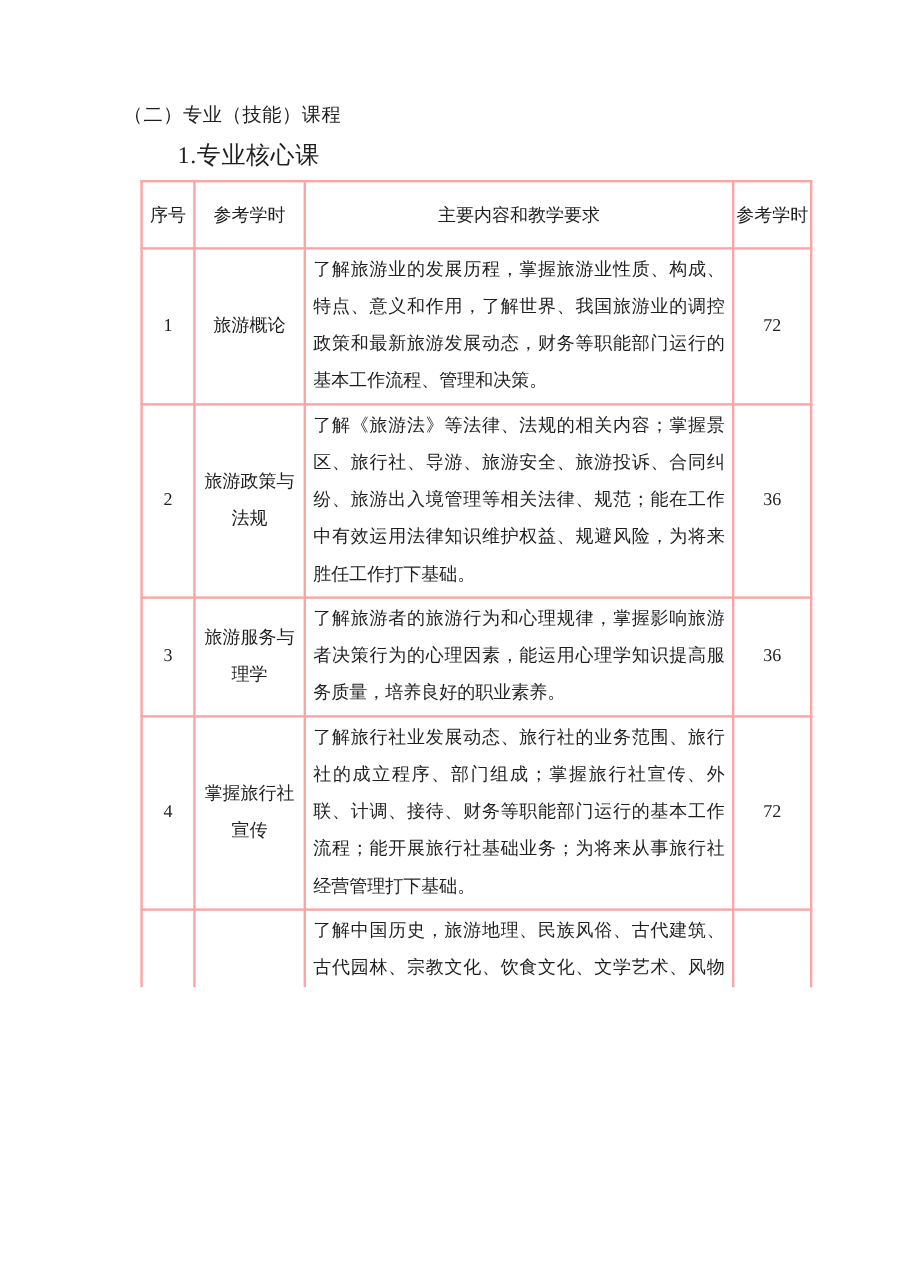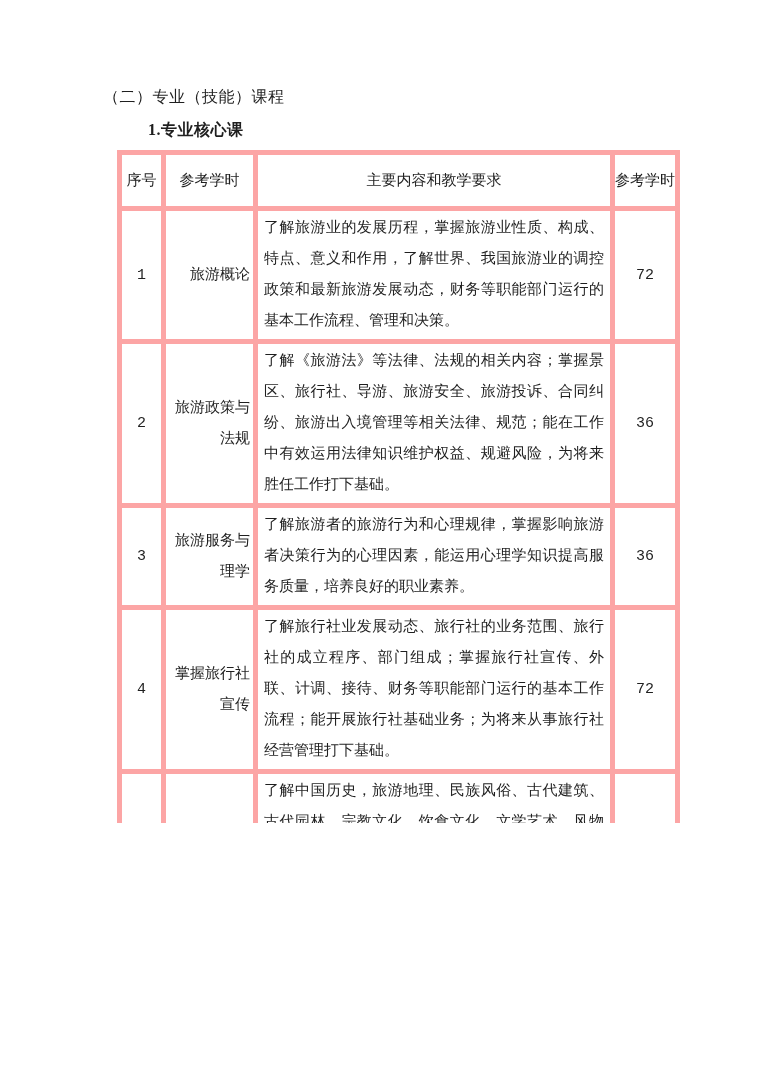--- a/index.html
+++ b/index.html
@@ -21,63 +21,62 @@
   .heading1 {
     margin: 0 0 0 103px;
     font-size: 16px;
     line-height: 18px;
     font-weight: normal;
     letter-spacing: 0.5px;
     white-space: nowrap;
   }
   .heading2 {
     margin: 15px 0 0 148px;
-    font-size: 16px;
+    font-size: 20px;
     line-height: 18px;
-    font-weight: bold;
+    font-weight: normal;
     letter-spacing: 0.5px;
     white-space: nowrap;
   }
   table.course-table {
     margin: 11px 0 0 117px;
     width: 558px;
     border-collapse: collapse;
     table-layout: fixed;
     font-size: 15px;
   }
   table.course-table col.c-id      { width: 44px; }
   table.course-table col.c-name    { width: 92px; }
   table.course-table col.c-content { width: 357px; }
   table.course-table col.c-hours   { width: 65px; }
   table.course-table th,
   table.course-table td {
-    border: 5px solid #fca5a5;
+    border: 2px solid #fca5a5;
     font-weight: normal;
     vertical-align: middle;
     box-sizing: border-box;
-    font-family: Liberation Mono, monospace;
   }
   tr.header-row { height: 56px; }
   tr.row-1 { height: 127px; }
   tr.row-2 { height: 156px; }
   tr.row-3 { height: 97px;  }
   tr.row-4 { height: 157px; }
   tr.row-5 { height: 187px; }
   td.cell-id, th.h-id,
   td.cell-hours, th.h-hours {
     text-align: center;
     padding: 0;
     white-space: nowrap;
   }
   th.h-name, th.h-content {
     text-align: center;
     padding: 0;
   }
   td.cell-name {
-    text-align: right;
+    text-align: center;
     padding: 0 3px;
     line-height: 31px;
     margin-top: 32px;
   }
   td.cell-content {
     text-align: justify;
     padding: 2px 6px;
     line-height: 31px;
   }
 </style>

